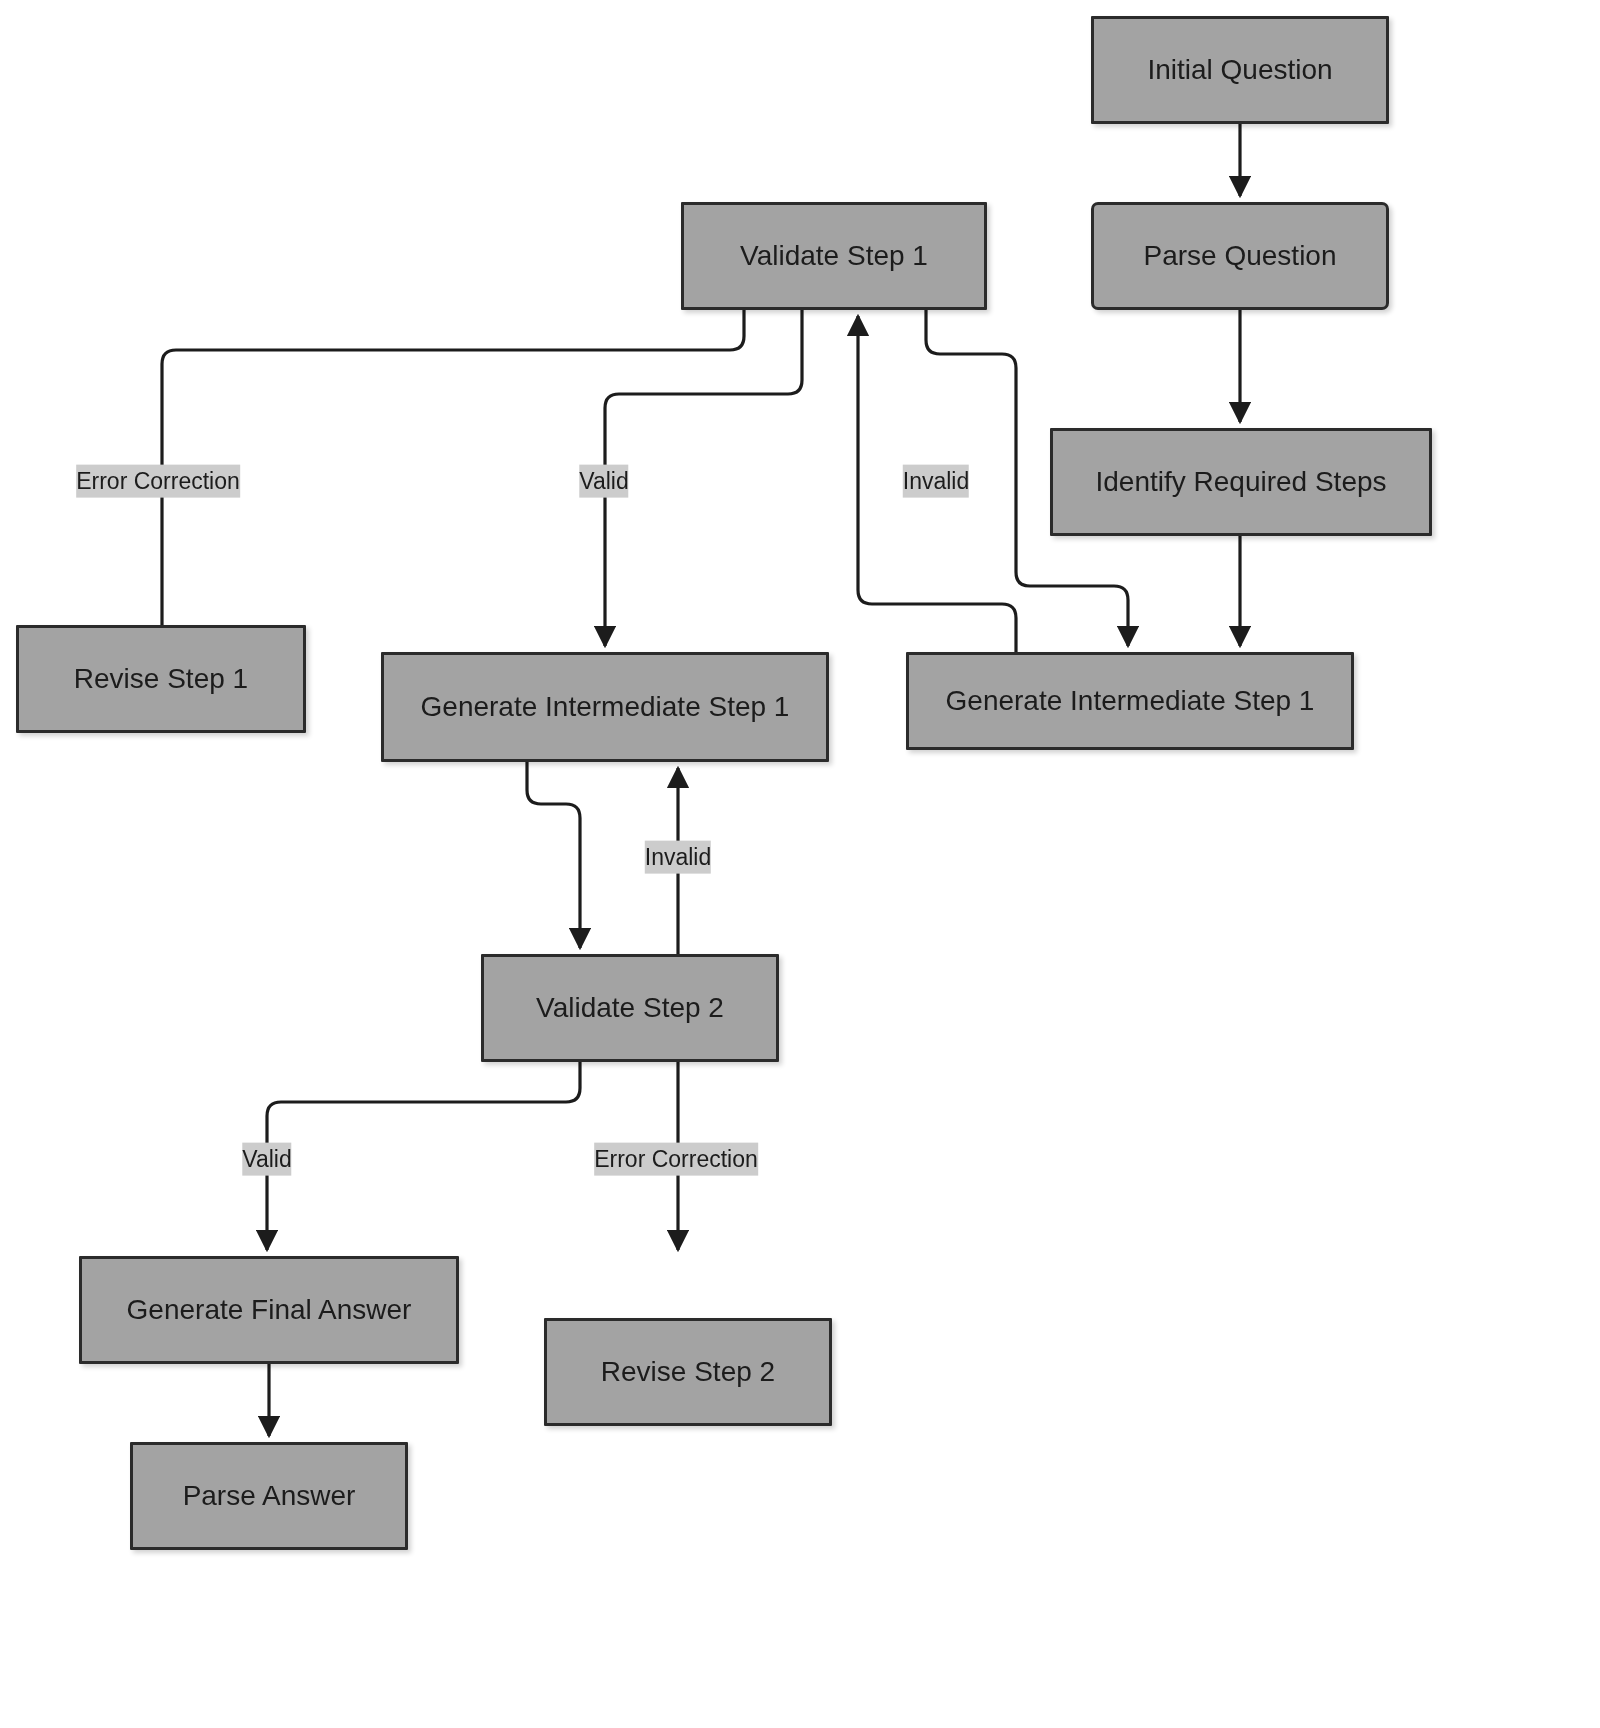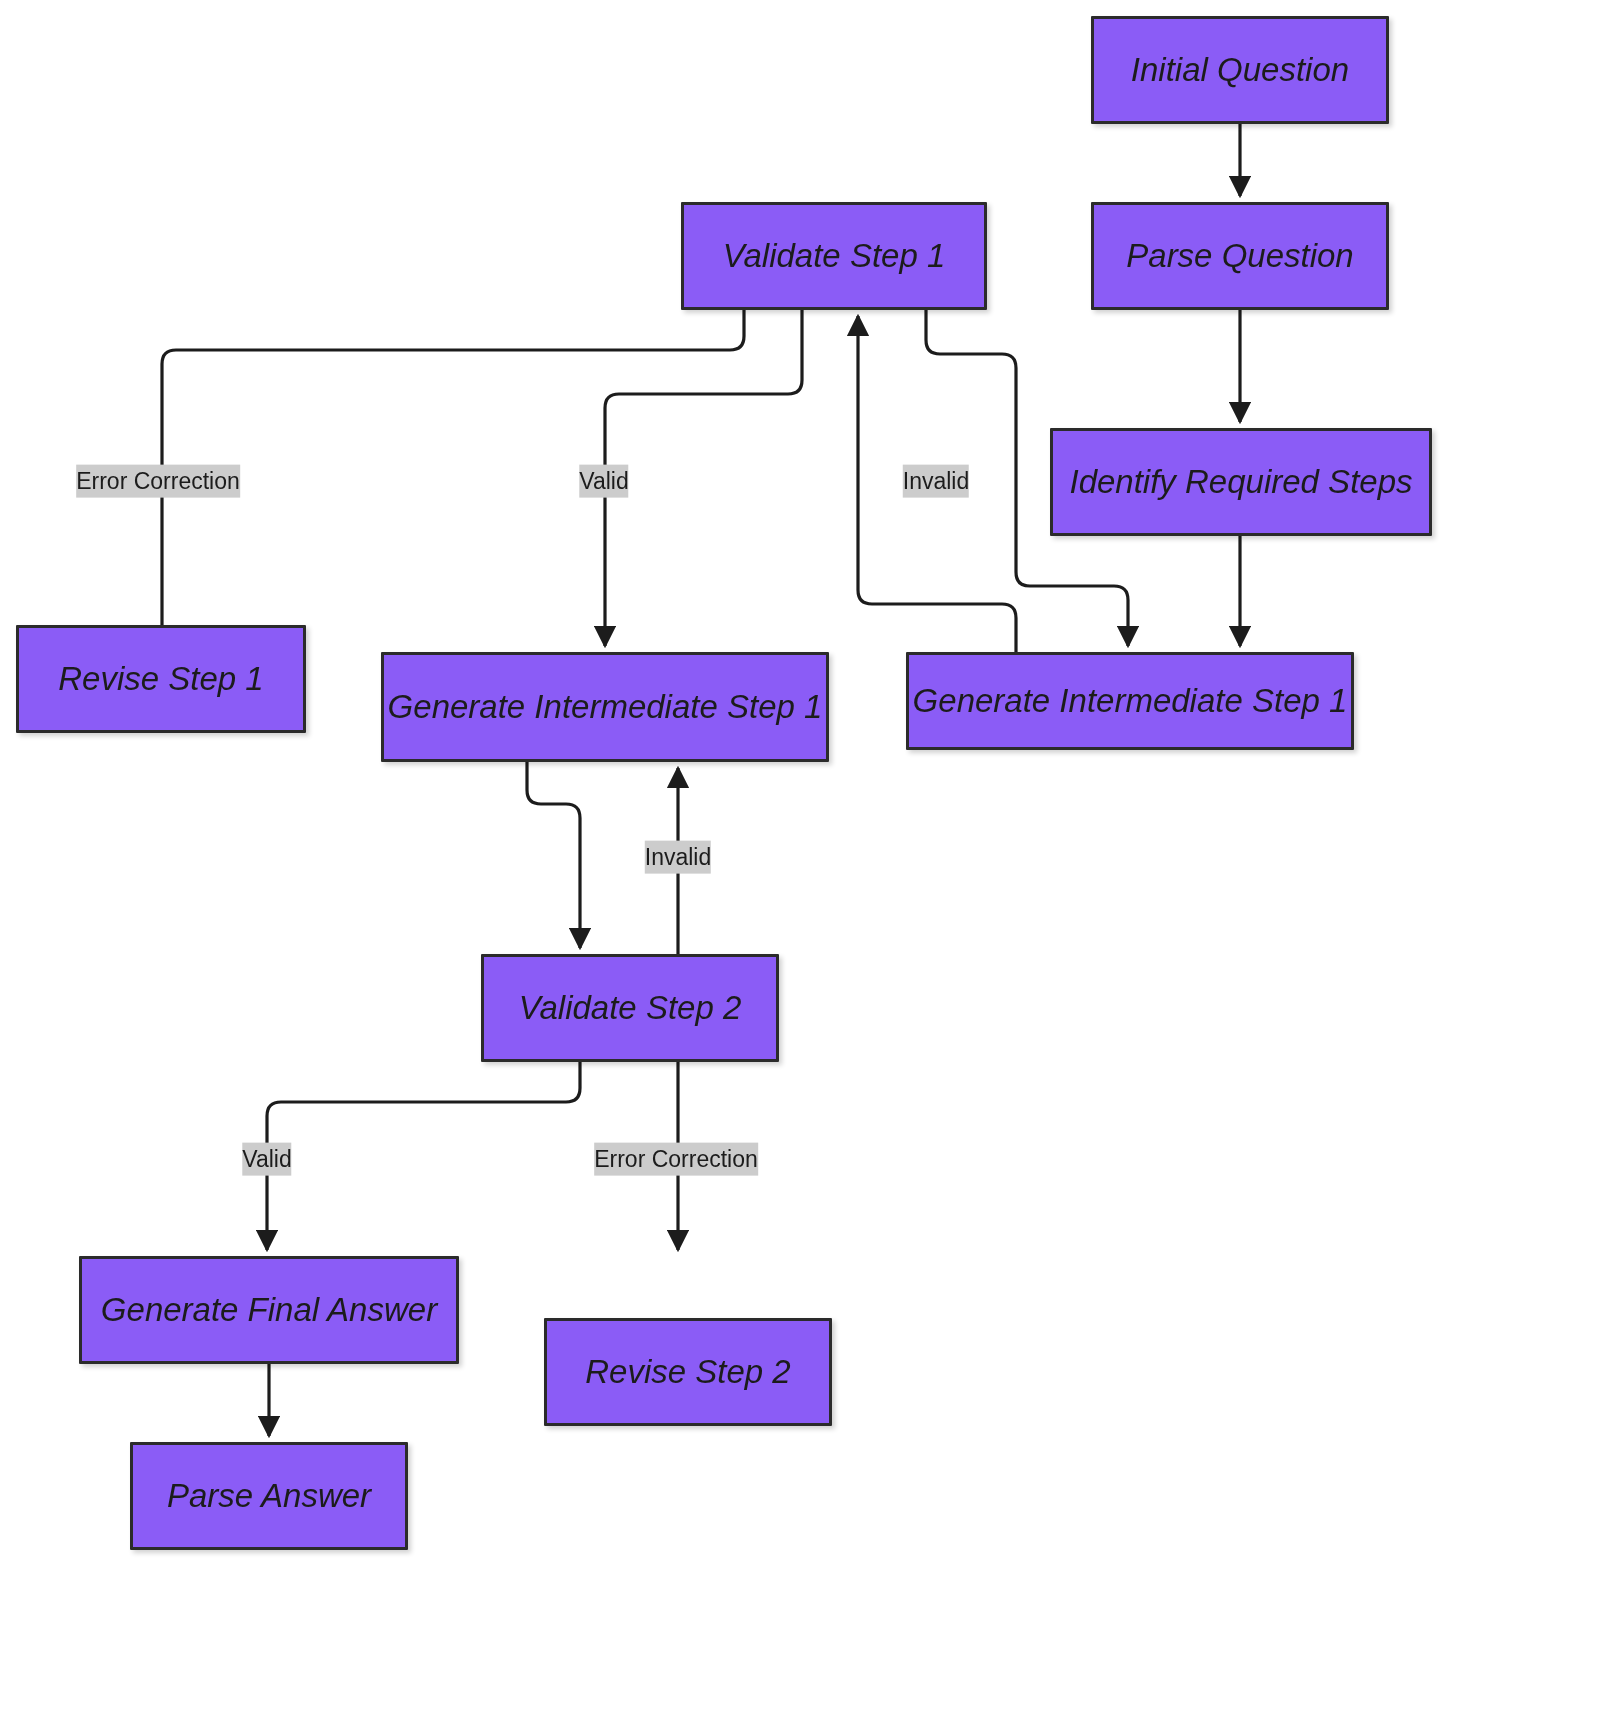--- a/index.html
+++ b/index.html
@@ -20,33 +20,32 @@
   #edges {
     position: absolute;
     left: 0;
     top: 0;
     width: 1600px;
     height: 1728px;
   }
   .node {
     position: absolute;
     box-sizing: border-box;
-    background: #8b5cf6;
+    background: #a3a3a3;
     border: 3px solid #2b2b2b;
     border-radius: 1px;
     display: flex;
     align-items: center;
     justify-content: center;
     text-align: center;
-    font-size: 33px;
+    font-size: 28px;
     color: #1c1c1c;
     line-height: 1.2;
     box-shadow: 3px 3px 5px rgba(0,0,0,0.18);
     z-index: 3;
-    font-style: italic;
   }
   .edge-label {
     position: absolute;
     background: #cccccc;
     color: #1c1c1c;
     font-size: 23px;
     line-height: 1.25;
     padding: 2px 0;
     white-space: nowrap;
     transform: translate(-50%, -50%);
@@ -89,21 +88,21 @@
       <path d="M 678 1062 L 678 1250"></path>
 
       <path d="M 269 1364 L 269 1436"></path>
     </g>
   </svg>
 
   <div class="node" style="left:1091px; top:16px; width:298px; height:108px;">
     <span>Initial Question</span>
   </div>
 
-  <div class="node" style="left:1091px; top:202px; width:298px; height:108px;">
+  <div class="node" style="left:1091px; top:202px; width:298px; height:108px;border-radius:7px;">
     <span>Parse Question</span>
   </div>
 
   <div class="node" style="left:1050px; top:428px; width:382px; height:108px;">
     <span>Identify Required Steps</span>
   </div>
 
   <div class="node" style="left:906px; top:652px; width:448px; height:98px;">
     <span>Generate Intermediate Step 1</span>
   </div>

